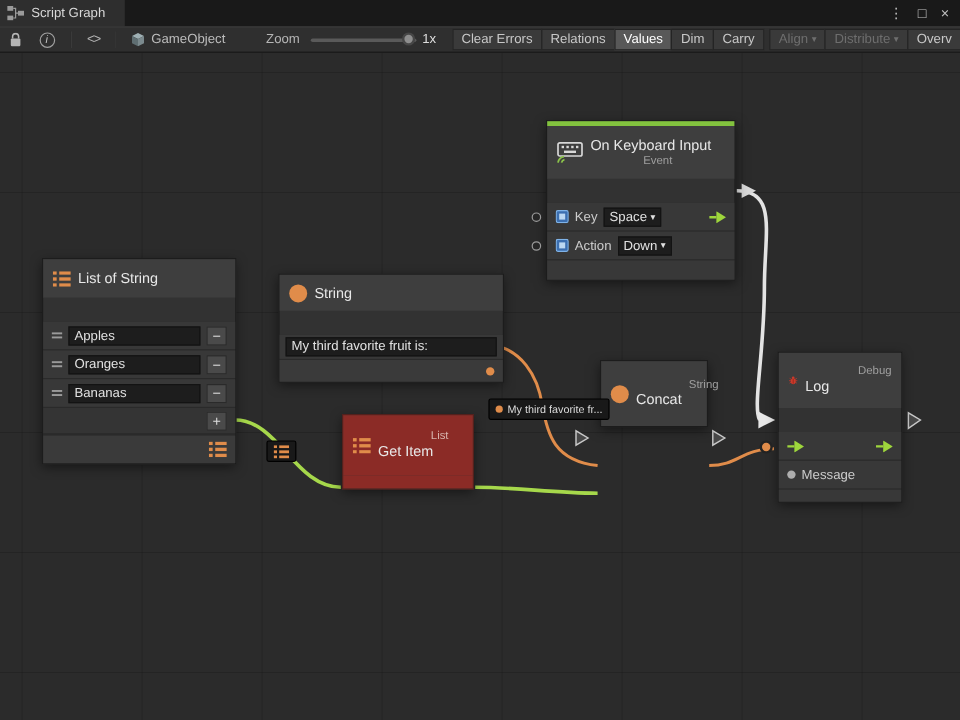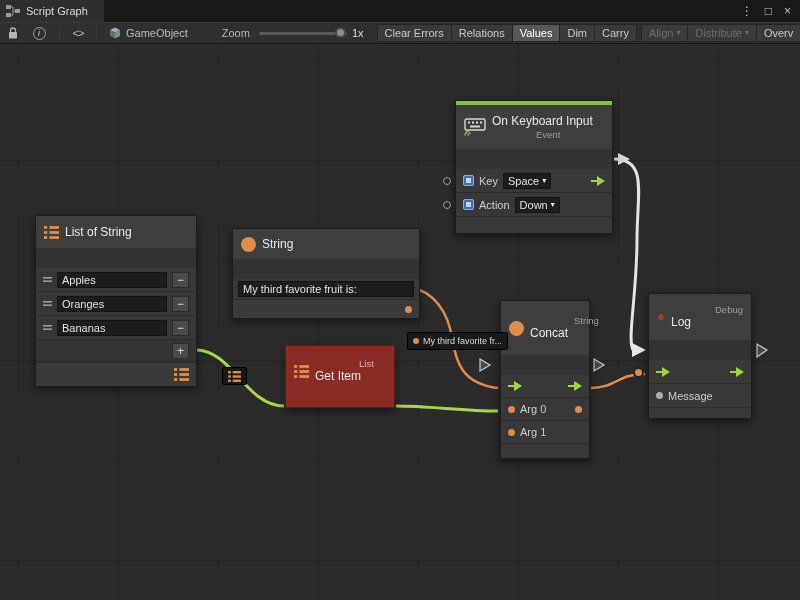--- a/index.html
+++ b/index.html
@@ -350,44 +350,20 @@
     </div>
 
     <div class="node node-concat">
       <div class="node-header" style="height:54px;">
         <span class="big-circle"></span>
         <div class="hdr-col">
           <span class="node-cat">String</span>
           <span class="node-title">Concat</span>
         </div>
       </div>
-      <div class="node-body">
-        <div class="row" style="height:22px;">
-          <svg width="14" height="10" viewBox="0 0 14 10">
-            <path d="M0 5 H6" stroke="#9ed63c" stroke-width="2"></path>
-              <path d="M6 0 L14 5 L6 10 Z" fill="#9ed63c"></path>
-          </svg>
-          <div class="spacer"></div>
-          <svg width="14" height="10" viewBox="0 0 14 10">
-            <path d="M0 5 H6" stroke="#9ed63c" stroke-width="2"></path>
-              <path d="M6 0 L14 5 L6 10 Z" fill="#9ed63c"></path>
-          </svg>
-        </div>
-        <div class="row" style="height:22px;">
-          <span class="dot orange"></span>
-          <span>Arg 0</span>
-          <div class="spacer"></div>
-          <span class="dot orange"></span>
-        </div>
-        <div class="row" style="height:22px;">
-          <span class="dot orange"></span>
-          <span>Arg 1</span>
-        </div>
-        <div class="row" style="height:14px;"></div>
-      </div>
     </div>
 
     <div class="node node-log">
       <div class="node-header" style="height:46px;">
         <svg width="16" height="16" viewBox="0 0 16 15">
           <g stroke="#c9362a" stroke-width="1.3">
             <line x1="2" y1="4" x2="5" y2="6"></line>
               <line x1="1" y1="8" x2="5" y2="8"></line>
               <line x1="2" y1="12" x2="5" y2="10"></line>
             <line x1="14" y1="4" x2="11" y2="6"></line>

